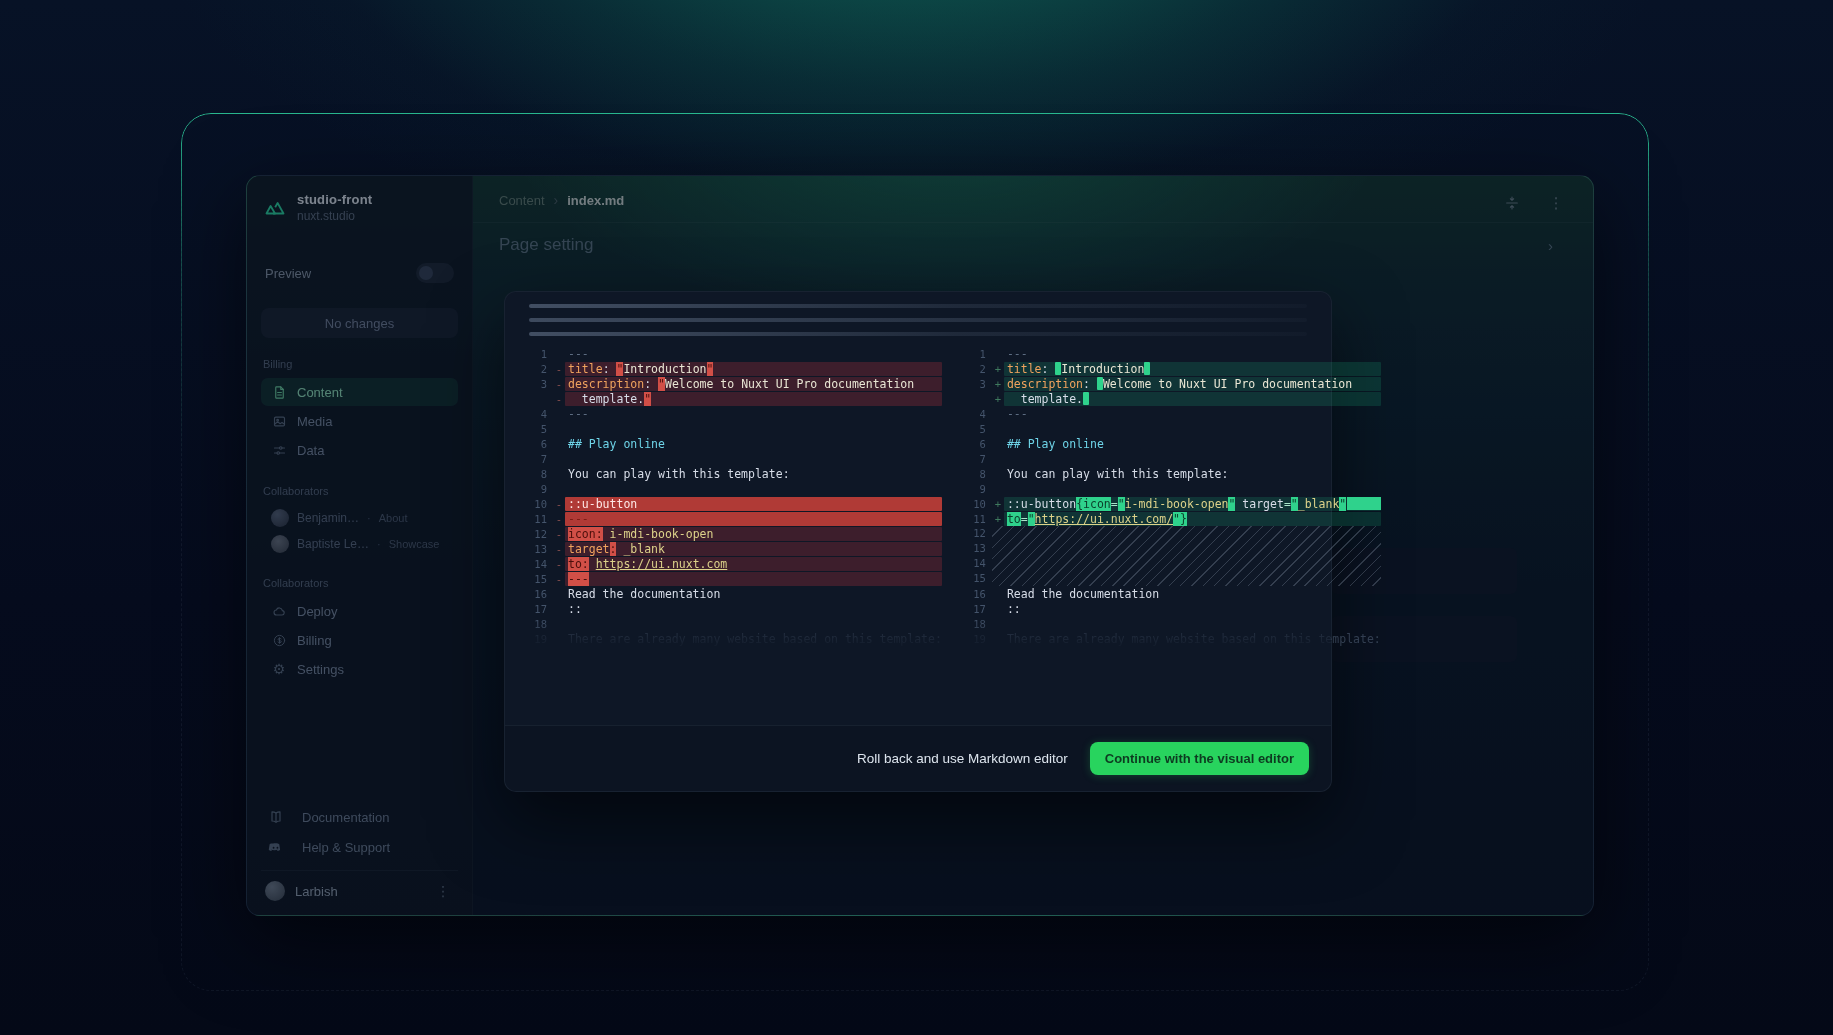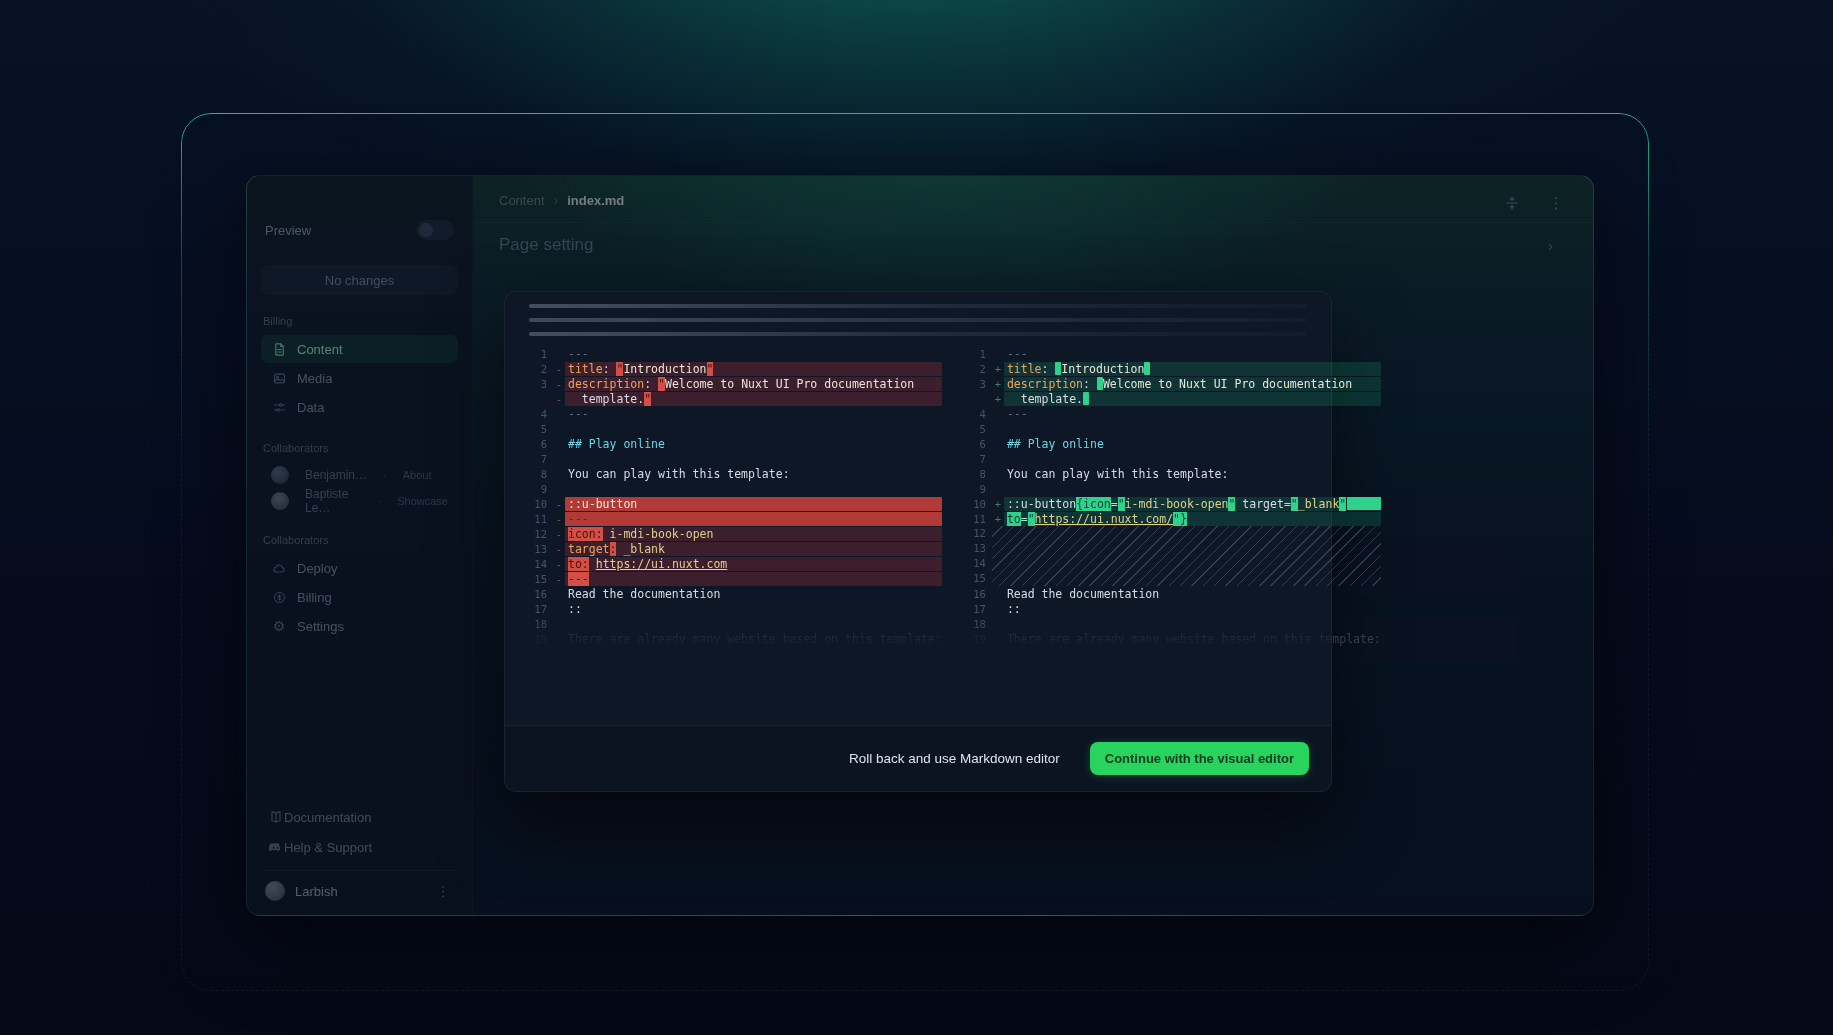--- a/index.html
+++ b/index.html
@@ -41,28 +41,28 @@
   .toggle{width:38px; height:20px; border-radius:10px; background:#1f2a3a; position:relative; cursor:pointer;}
   .toggle .knob{position:absolute; left:3px; top:3px; width:14px; height:14px; border-radius:50%; background:#36435a;}
   .nochanges{margin-top:25px; height:30px; border-radius:8px; background:#1a2435; color:#72809a;
              font-size:13px; display:flex; align-items:center; justify-content:center;}
   .sec-label{font-size:11px; color:#57667c; margin:20px 2px 8px;}
   .nav-item{display:flex; align-items:center; gap:10px; height:28px; padding:0 10px; border-radius:7px;
             font-size:13px; color:#7888a0; margin-bottom:1px;}
   .nav-item .nicon{width:16px; height:16px; flex:none; display:flex; align-items:center; justify-content:center; color:#5b6b80;}
   .nav-item.active{background:rgba(47,210,140,0.13); color:#93e2be;}
   .nav-item.active .nicon{color:#6fd2a4;}
-  .collab-row{display:flex; align-items:center; gap:16px; height:26px; padding:0 10px; font-size:12px; color:#5b6a80;}
+  .collab-row{display:flex; align-items:center; gap:8px; height:26px; padding:0 10px; font-size:12px; color:#5b6a80;}
   .collab-av{width:18px; height:18px; border-radius:50%; flex:none;
              background:radial-gradient(circle at 35% 30%, #56637a, #2c3545);}
   .collab-av.b2{background:radial-gradient(circle at 40% 35%, #6a7382, #3a424f);}
   .collab-page{font-size:11px; color:#4d5b70;}
   .collab-sep{color:#44536a; font-size:11px;}
   .bottom-group{margin-top:auto;}
-  .blink{display:flex; align-items:center; gap:0; height:30px; padding:0 6px; font-size:13px; color:#6d7d94;}
+  .blink{display:flex; align-items:center; gap:18px; height:30px; padding:0 6px; font-size:13px; color:#6d7d94;}
   .blink .nicon{width:17px; height:17px; color:#5b6b80; display:flex; align-items:center; justify-content:center;}
   .sb-divider{border-top:1px solid rgba(148,163,184,0.09); margin:8px 0 8px;}
   .user-row{display:flex; align-items:center; gap:10px; padding:2px 4px;}
   .user-av{width:20px; height:20px; border-radius:50%; background:radial-gradient(circle at 35% 30%, #707c8d, #3e4856);}
   .user-name{font-size:13px; color:#93a1b4; flex:1;}
   .kebab{color:#5c6b80; font-size:14px; line-height:1; padding:2px 4px;}
 
   
   .main{flex:1; position:relative; height:100%;}
   .crumbs{padding:16px 0 0 26px; display:flex; align-items:center; gap:9px; font-size:13px;}
@@ -122,34 +122,46 @@
   .sg-crt{display:inline-block; width:6px; height:13px; background:#2fd28c; border-radius:1px;}
   .sg-fil{flex:1; height:13px; background:#2fd28c; margin-left:1px;}
   .hatch{height:60px; display:flex;}
   .lncol{width:24px; flex:none; display:flex; flex-direction:column;}
   .lncol span{height:15px; text-align:right; padding-right:6px; font-size:10.5px; color:#44546b; line-height:15px;}
   .stripes{flex:1; height:100%;
            background:repeating-linear-gradient(135deg, transparent 0 7px, rgba(148,163,184,0.28) 7px 8px);}
 
   .modal-footer{position:absolute; left:0; right:0; bottom:0; height:66px; background:#0c1422;
                 border-top:1px solid rgba(148,163,184,0.09); border-radius:0 0 12px 12px;
-                display:flex; align-items:center; justify-content:flex-end; gap:30px; padding-right:22px;}
+                display:flex; align-items:center; justify-content:flex-end; gap:22px; padding-right:22px;}
   .btn-text{font-size:13.5px; color:#dde5ee;}
   .btn-green{font-size:13px; font-weight:700; color:#0d3b20; background:#28d45e; border:none;
              border-radius:8px; padding:9px 15px; box-shadow:0 1px 8px rgba(40,212,94,0.25);}
   svg{display:block;}
 </style>
 </head>
 <body>
 
 <div class="frame"></div>
 
 <div class="app">
 
   <div class="sidebar">
+    <div class="ws">
+      <span class="ws-logo">
+        <svg width="24" height="24" viewBox="0 0 24 24" fill="none" stroke="#2dd4a0" stroke-width="1.8" stroke-linejoin="round">
+          <path d="M3.5 17.5h8.5L7.6 10z"></path>
+          <path d="M10 17.5h10.5L14.6 7l-2.4 4.2"></path>
+        </svg>
+      </span>
+      <span>
+        <div class="ws-name">studio-front</div>
+        <div class="ws-org">nuxt.studio</div>
+      </span>
+    </div>
 
     <div class="preview-row">
       <span class="preview-label">Preview</span>
       <span class="toggle">
           <span class="knob"></span>
         </span>
     </div>
 
     <div class="nochanges">No changes</div>
 

